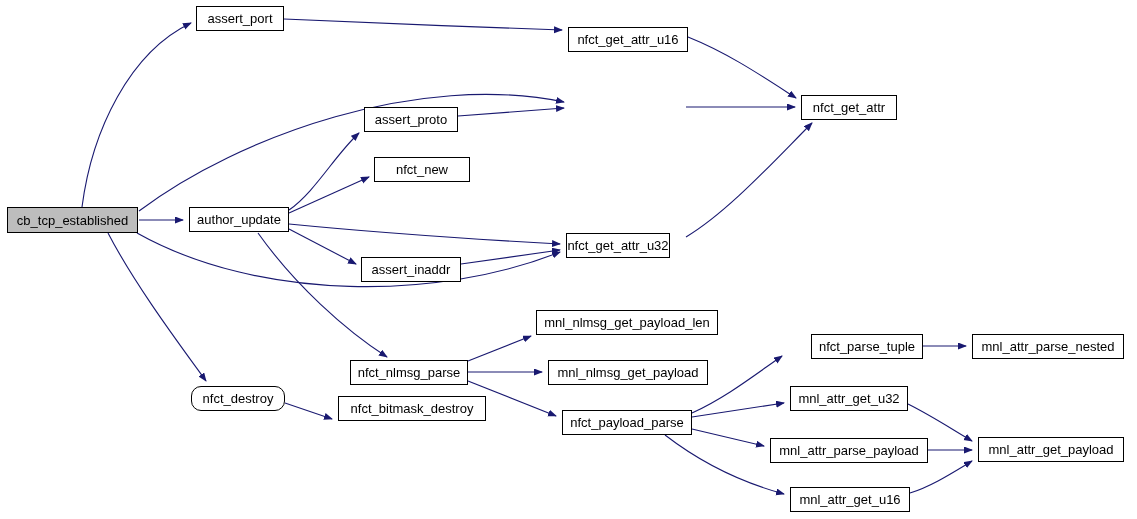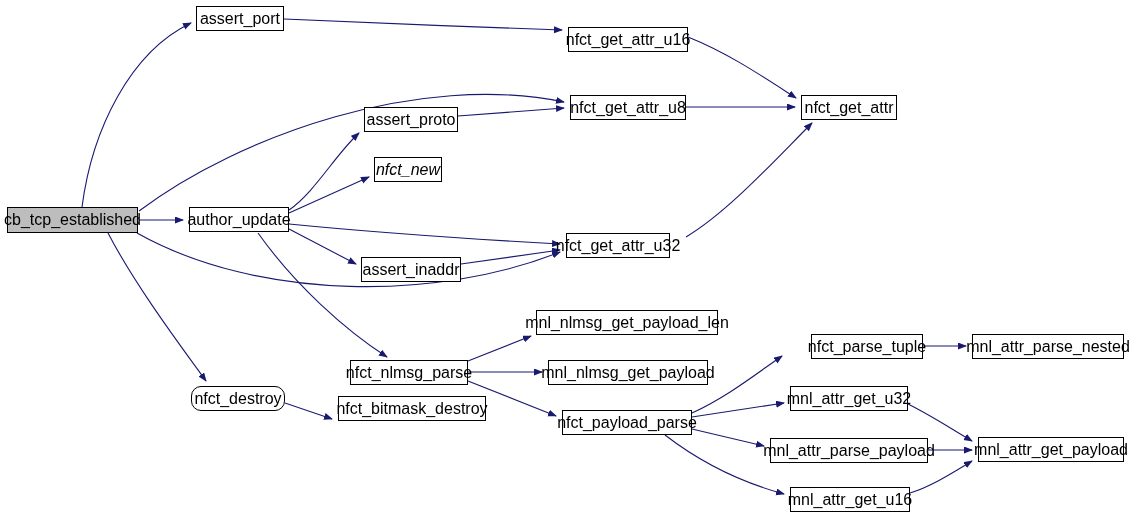--- a/index.html
+++ b/index.html
@@ -30,21 +30,21 @@
     stroke-width: 1.1;
   }
   .arrowhead { fill: var(--edge); }
   .node {
     position: absolute;
     height: 25px;
     box-sizing: border-box;
     border: 1px solid var(--border);
     background: var(--fill);
     color: #000;
-    font-size: 16px;
+    font-size: 13px;
     display: flex;
     align-items: center;
     justify-content: center;
     white-space: nowrap;
     cursor: pointer;
   }
   .node.root {
     background: var(--rootfill);
     height: 26px;
     cursor: default;
@@ -87,24 +87,23 @@
     <path class="edge" d="M 665 435 C 700 462, 740 482, 784 494" marker-end="url(#arrow)"></path>
     <path class="edge" d="M 900 346 L 966 346" marker-end="url(#arrow)"></path>
     <path class="edge" d="M 908 404 C 932 416, 950 428, 972 441" marker-end="url(#arrow)"></path>
     <path class="edge" d="M 928 450 L 972 450" marker-end="url(#arrow)"></path>
     <path class="edge" d="M 910 493 C 932 486, 952 473, 972 461" marker-end="url(#arrow)"></path>
   </svg>
 
   <div class="node root" style="left:7px;top:207px;width:131px;">cb_tcp_established</div>
   <div class="node" style="left:196px;top:6px;width:88px;">assert_port</div>
   <div class="node" style="left:568px;top:19px;width:120px;margin-top:8px;">nfct_get_attr_u16</div>
-  <div class="node" style="left:570px;top:95px;width:116px;">nfct_get_attr_u8</div>
   <div class="node" style="left:801px;top:95px;width:96px;">nfct_get_attr</div>
   <div class="node" style="left:364px;top:107px;width:94px;">assert_proto</div>
-  <div class="node" style="left:374px;top:157px;width:68px;font-style:italic;">nfct_new</div>
+  <div class="node" style="left:374px;top:157px;width:96px;">nfct_new</div>
   <div class="node" style="left:189px;top:207px;width:100px;">author_update</div>
   <div class="node" style="left:566px;top:233px;width:104px;">nfct_get_attr_u32</div>
   <div class="node" style="left:361px;top:257px;width:100px;">assert_inaddr</div>
   <div class="node" style="left:536px;top:310px;width:182px;">mnl_nlmsg_get_payload_len</div>
   <div class="node" style="left:350px;top:360px;width:118px;">nfct_nlmsg_parse</div>
   <div class="node" style="left:548px;top:360px;width:160px;">mnl_nlmsg_get_payload</div>
   <div class="node" style="left:788px;top:334px;width:112px;margin-left:23px;">nfct_parse_tuple</div>
   <div class="node" style="left:972px;top:334px;width:152px;">mnl_attr_parse_nested</div>
   <div class="node" style="left:790px;top:386px;width:118px;">mnl_attr_get_u32</div>
   <div class="node" style="left:191px;top:386px;width:94px;border-radius:10px;">nfct_destroy</div>

